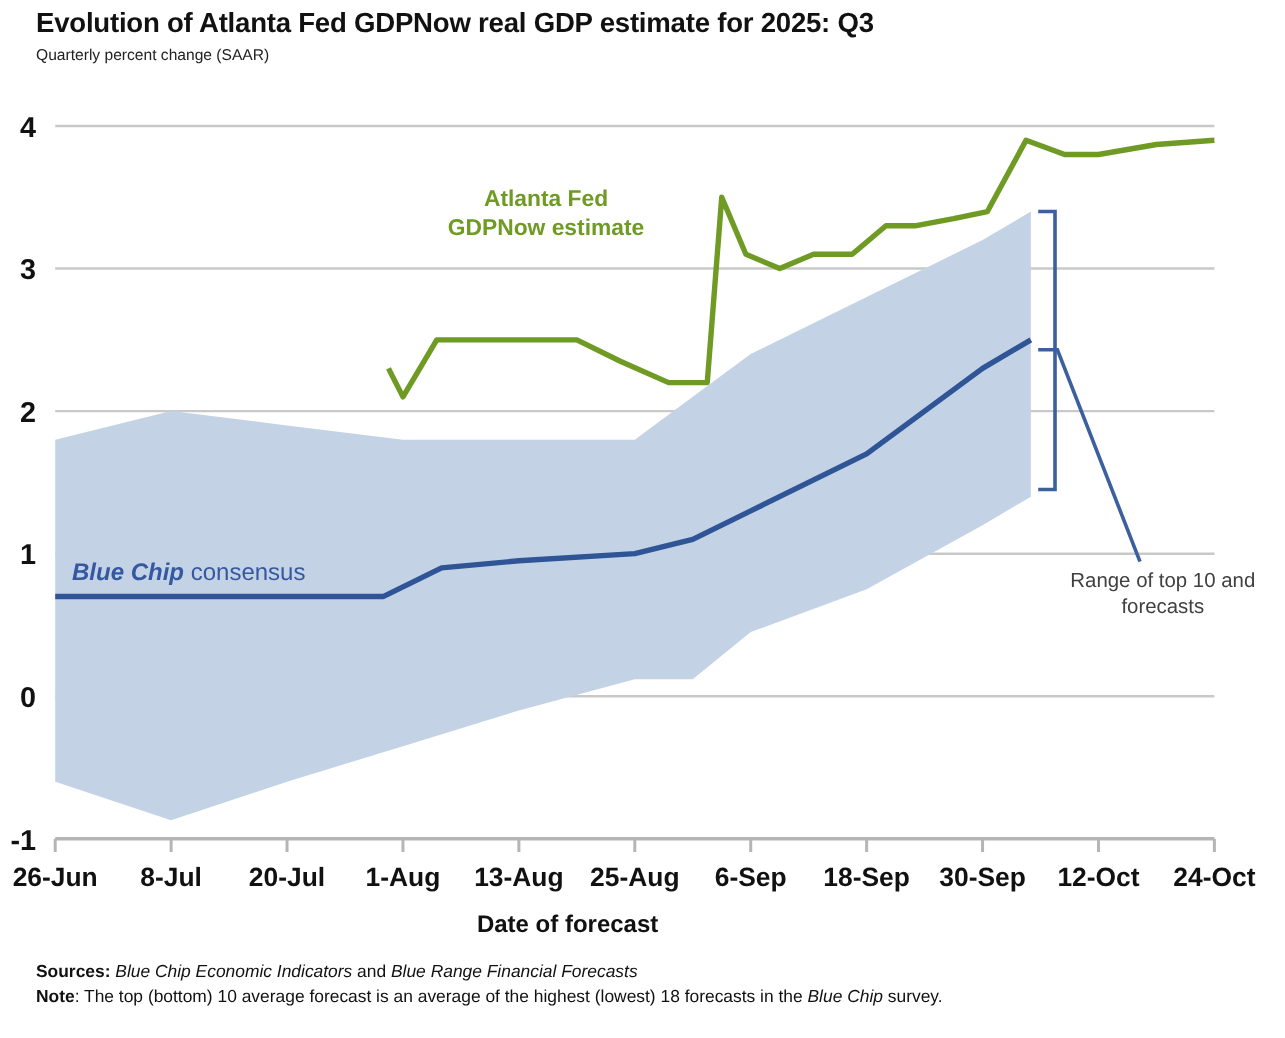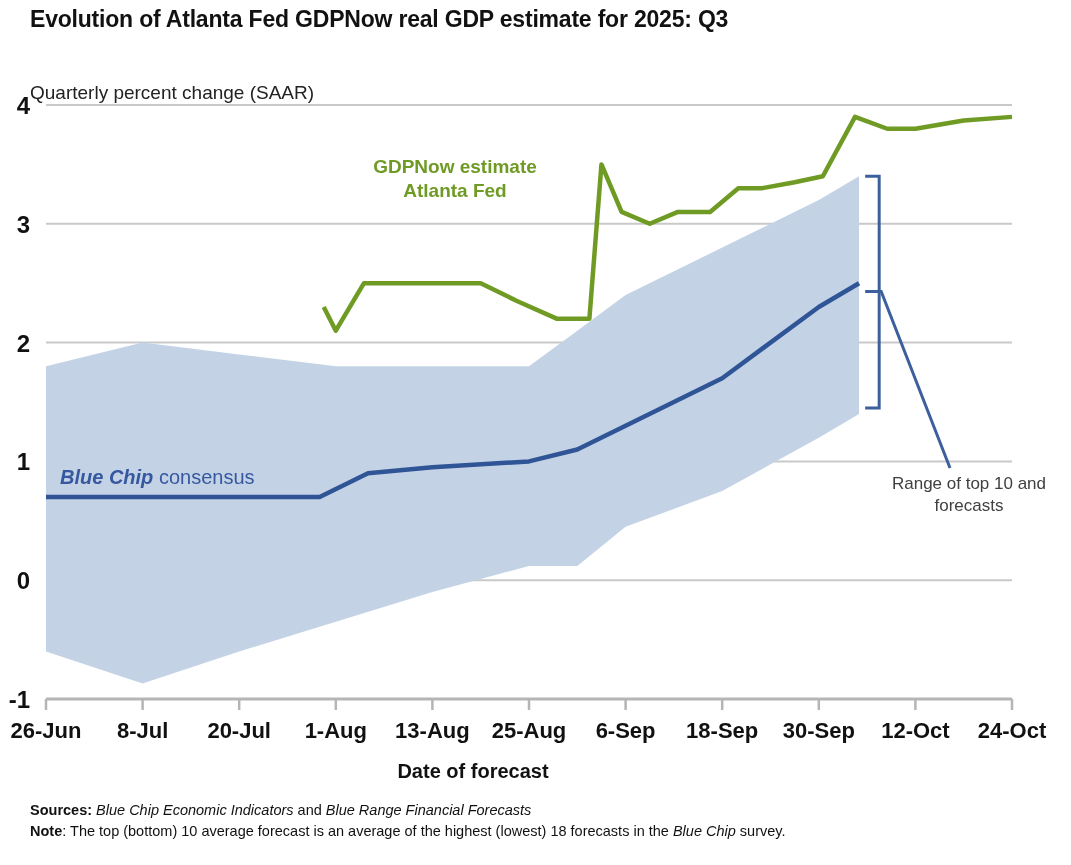--- a/index.html
+++ b/index.html
@@ -28,25 +28,24 @@
     font-size: 23px;
     font-weight: bold;
     letter-spacing: -0.2px;
     color: #111111;
     white-space: nowrap;
   }
   .subtitle {
     position: absolute;
     left: 30px;
     top: 38px;
-    font-size: 19px;
+    font-size: 13px;
     font-weight: normal;
     color: #222222;
     white-space: nowrap;
-    margin-top: 44px;
   }
   .plot-svg {
     position: absolute;
     left: 0;
     top: 0;
   }
   .ylabel {
     font-size: 24px;
     font-weight: bold;
     fill: #111111;
@@ -168,22 +167,22 @@
         <text x="915.4" y="738" class="xlabel">12-Oct</text>
         <text x="1012" y="738" class="xlabel">24-Oct</text>
       </g>
     <g id="bracket-group">
         <path d="M 865.1750000000001 176.27999999999997 L 879.1750000000001 176.27999999999997 L 879.1750000000001 407.94 L 865.1750000000001 407.94" fill="none" stroke="#3c5f9e" stroke-width="3" stroke-linejoin="miter" stroke-linecap="butt"></path>
         <path d="M 865.1750000000001 291.51599999999996 L 881.1750000000001 291.51599999999996 L 950 468" fill="none" stroke="#3c5f9e" stroke-width="3" stroke-linejoin="miter" stroke-linecap="butt"></path>
       </g>
   </svg>
 
   <div class="green-annot">
+    <div>Atlanta Fed</div>
     <div>GDPNow estimate</div>
-    <div>Atlanta Fed</div>
   </div>
 
   <div class="consensus-label"><span class="it">Blue Chip</span><span> consensus</span></div>
 
   <div class="blue-annot">
     <div>Range of top 10 and</div>
     <div>forecasts</div>
   </div>
 
   <div class="axis-title">Date of forecast</div>

